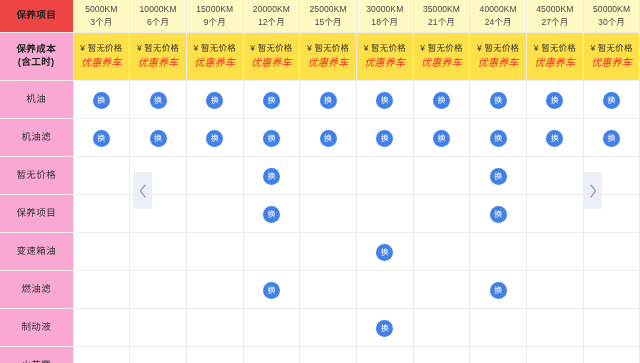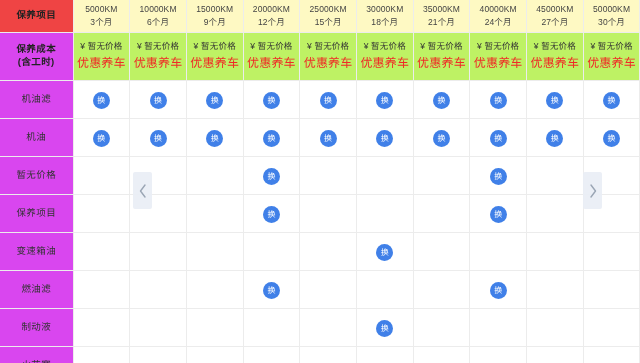--- a/index.html
+++ b/index.html
@@ -39,21 +39,21 @@
     text-align: center;
     vertical-align: middle;
     box-sizing: border-box;
   }
 
   
   col.label-col { width: 73px; }
   col.data-col  { width: 56.7px; }
 
   .row-label-cell {
-    background: #d946ef;
+    background: #f9a8d4;
     font-size: 9.5px;
     color: #333333;
     font-weight: normal;
     letter-spacing: 0.4px;
     padding-left: 10px;
     text-align: left;
     line-height: 1.35;
   }
 
   .header-row .row-label-cell,
@@ -77,35 +77,36 @@
     display: block;
     letter-spacing: 0.1px;
   }
   .header-row .col-head .months {
     display: block;
     letter-spacing: 0.1px;
   }
 
   .cost-row td { height: 48px; }
   .cost-row .cost-cell {
-    background: #bef264;
+    background: #fde047;
     line-height: 1.5;
   }
   .cost-cell .price {
     display: block;
     font-size: 8.5px;
     color: #333333;
     letter-spacing: 0.2px;
   }
   .cost-cell .promo {
     display: block;
-    font-size: 12px;
+    font-size: 10px;
     color: #ef2b26;
     letter-spacing: 0.2px;
     margin-top: 1px;
+    font-style: italic;
   }
 
   .item-row td { height: 38px; }
   .item-row .item-cell { background: #ffffff; }
 
   .badge {
     display: inline-flex;
     align-items: center;
     justify-content: center;
     width: 17px;
@@ -254,34 +255,34 @@
           <td class="cost-cell">
             <span class="price">¥ 暂无价格</span>
             <span class="promo">优惠养车</span>
           </td>
           <td class="cost-cell">
             <span class="price">¥ 暂无价格</span>
             <span class="promo">优惠养车</span>
           </td>
         </tr>
         <tr class="item-row">
+          <td class="row-label-cell">机油</td>
+          <td class="item-cell"><span class="badge">换</span></td>
+          <td class="item-cell"><span class="badge">换</span></td>
+          <td class="item-cell"><span class="badge">换</span></td>
+          <td class="item-cell"><span class="badge">换</span></td>
+          <td class="item-cell"><span class="badge">换</span></td>
+          <td class="item-cell"><span class="badge">换</span></td>
+          <td class="item-cell"><span class="badge">换</span></td>
+          <td class="item-cell"><span class="badge">换</span></td>
+          <td class="item-cell"><span class="badge">换</span></td>
+          <td class="item-cell"><span class="badge">换</span></td>
+        </tr>
+        <tr class="item-row">
           <td class="row-label-cell">机油滤</td>
-          <td class="item-cell"><span class="badge">换</span></td>
-          <td class="item-cell"><span class="badge">换</span></td>
-          <td class="item-cell"><span class="badge">换</span></td>
-          <td class="item-cell"><span class="badge">换</span></td>
-          <td class="item-cell"><span class="badge">换</span></td>
-          <td class="item-cell"><span class="badge">换</span></td>
-          <td class="item-cell"><span class="badge">换</span></td>
-          <td class="item-cell"><span class="badge">换</span></td>
-          <td class="item-cell"><span class="badge">换</span></td>
-          <td class="item-cell"><span class="badge">换</span></td>
-        </tr>
-        <tr class="item-row">
-          <td class="row-label-cell">机油</td>
           <td class="item-cell"><span class="badge">换</span></td>
           <td class="item-cell"><span class="badge">换</span></td>
           <td class="item-cell"><span class="badge">换</span></td>
           <td class="item-cell"><span class="badge">换</span></td>
           <td class="item-cell"><span class="badge">换</span></td>
           <td class="item-cell"><span class="badge">换</span></td>
           <td class="item-cell"><span class="badge">换</span></td>
           <td class="item-cell"><span class="badge">换</span></td>
           <td class="item-cell"><span class="badge">换</span></td>
           <td class="item-cell"><span class="badge">换</span></td>

